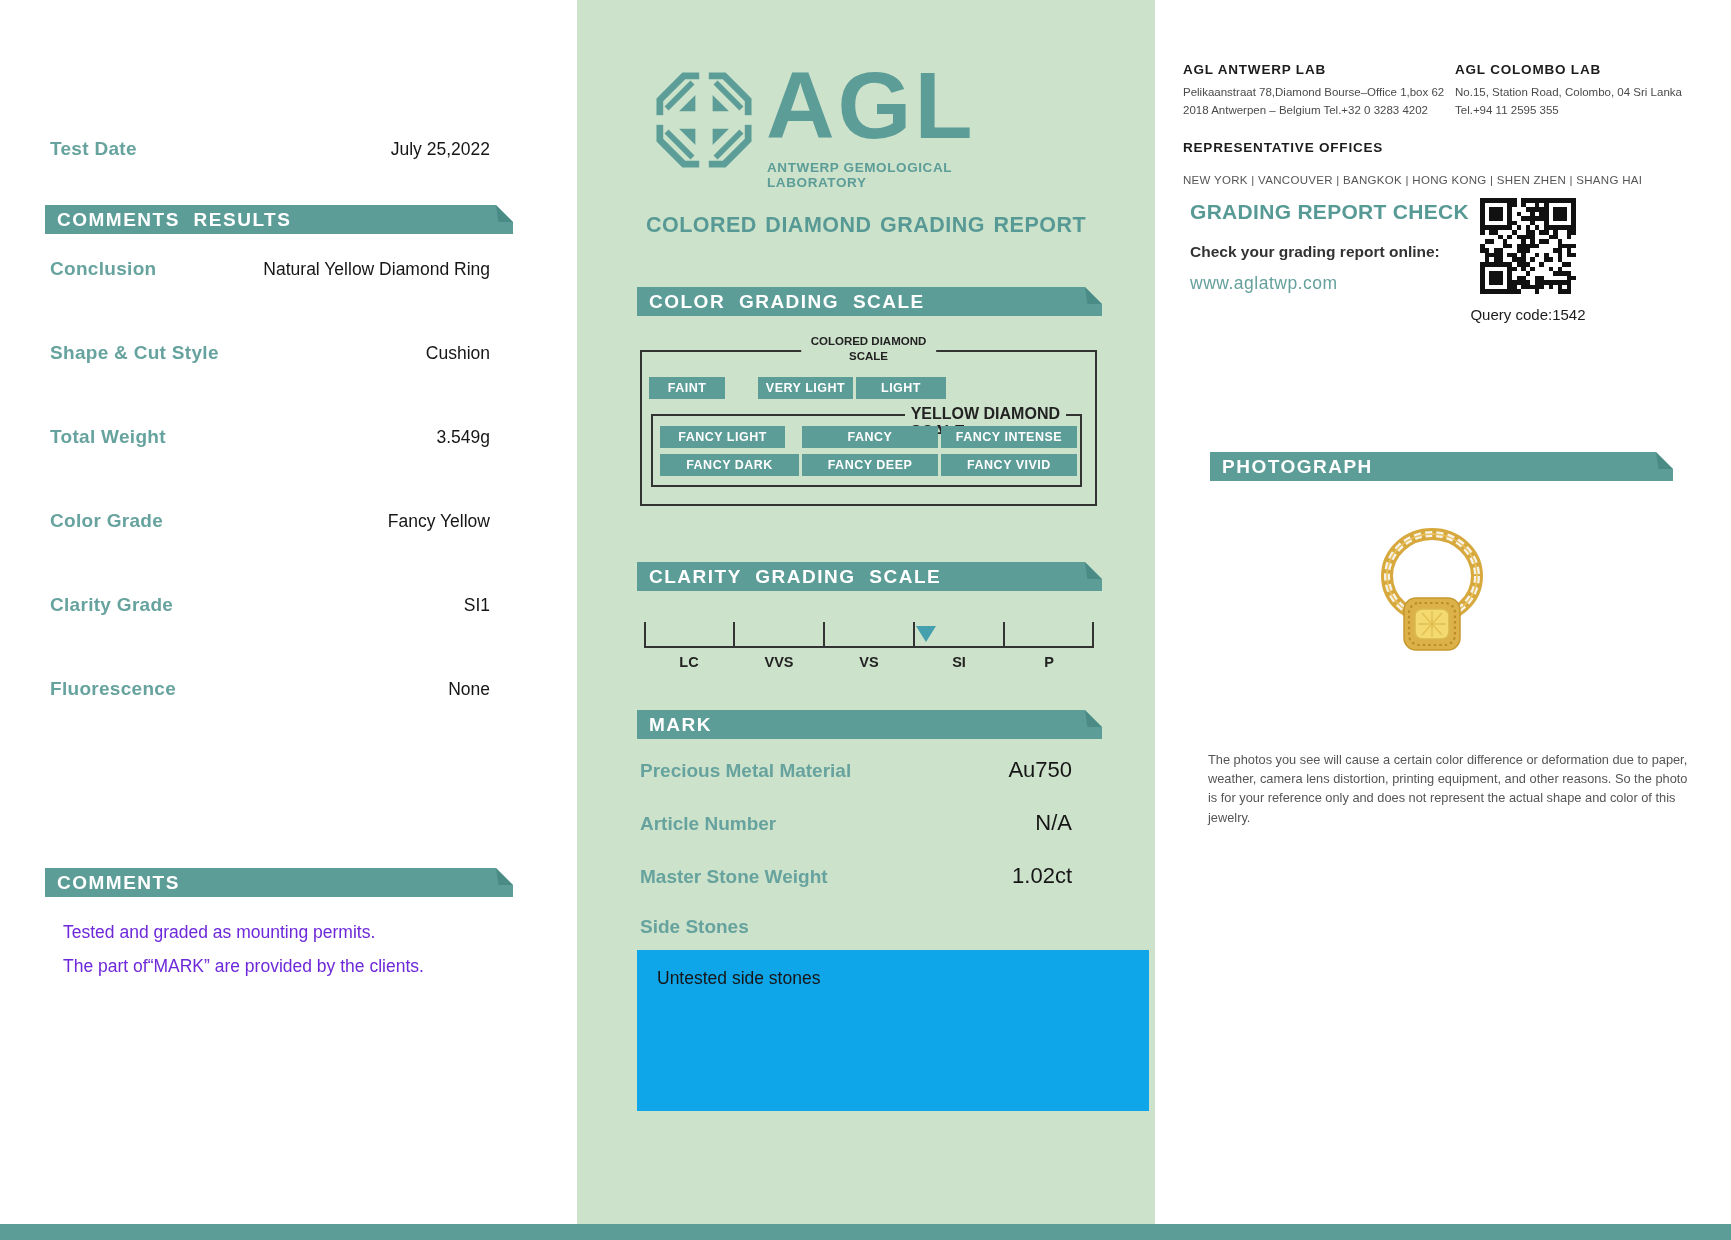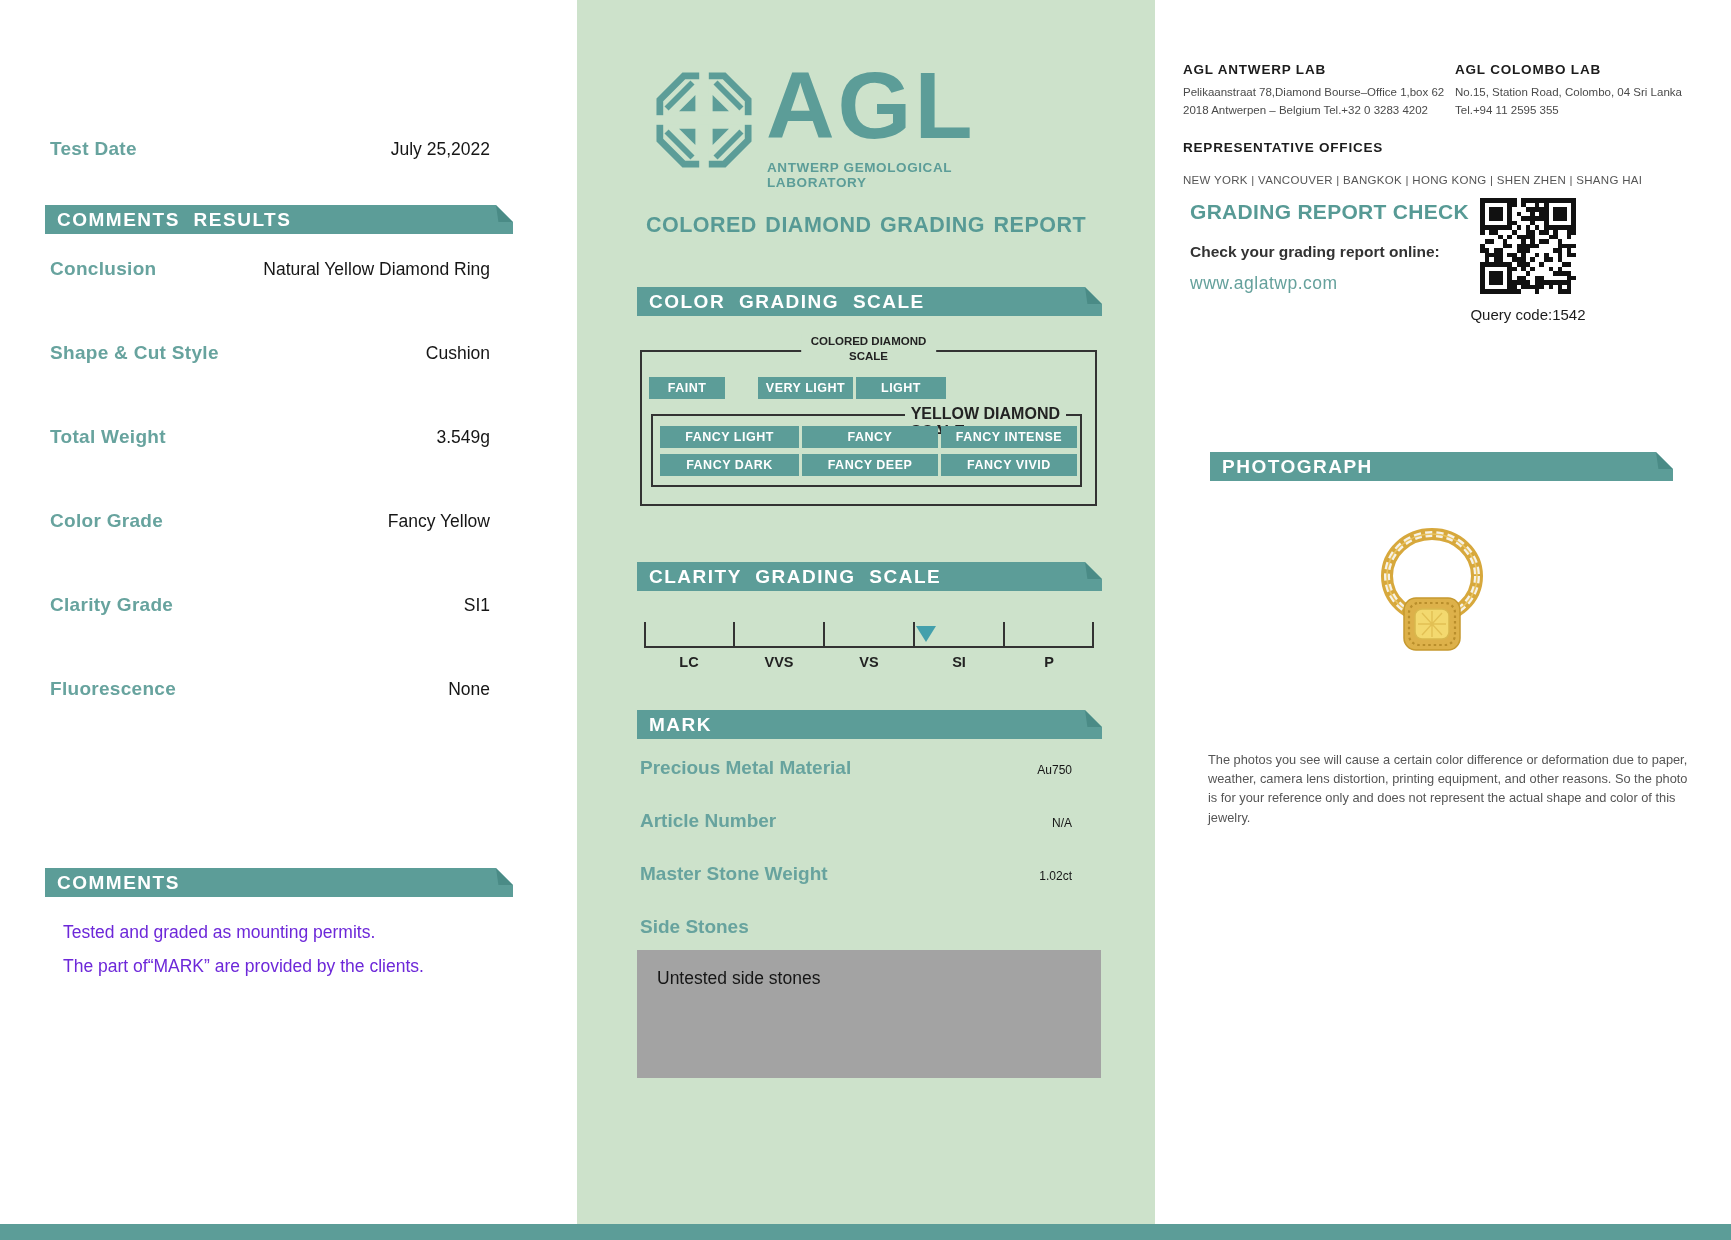--- a/index.html
+++ b/index.html
@@ -41,22 +41,22 @@
         letter-spacing:0.5px;text-align:center;line-height:22px;}
   .ruler{position:absolute;left:644px;top:606px;width:450px;height:70px;}
   .ruler .base{position:absolute;left:0;top:40px;width:450px;height:2px;background:#333;}
   .ruler .tick{position:absolute;top:16px;width:2px;height:26px;background:#333;}
   .ruler .seg-label{position:absolute;top:48px;width:90px;text-align:center;font-size:14.5px;font-weight:bold;color:#222;}
   .ruler .marker{position:absolute;top:20px;width:0;height:0;border-left:10px solid transparent;
                  border-right:10px solid transparent;border-top:16px solid var(--marker,#43A0AC);}
   .mark-row{position:absolute;left:637px;width:465px;display:flex;justify-content:space-between;
             align-items:baseline;box-sizing:border-box;padding-left:3px;padding-right:30px;}
   .mark-row .lbl{color:var(--label,#67A39E);font-size:19px;font-weight:bold;}
-  .mark-row .val{color:#161616;font-size:12px;}
-  .side-box{position:absolute;left:637px;top:950px;width:464px;height:128px;background:#a3a3a3;}
+  .mark-row .val{color:#161616;font-size:22px;}
+  .side-box{position:absolute;left:637px;top:950px;width:464px;height:161px;background:#0ea5e9;padding-left:48px;}
   .side-box .txt{position:absolute;left:20px;top:18px;font-size:17.5px;color:#161616;}
 
   
   .lab{position:absolute;top:62px;}
   .lab .name{font-size:13.5px;font-weight:bold;letter-spacing:0.8px;color:#1c1c1c;margin-bottom:7px;}
   .lab .line{font-size:11.5px;color:#4a4a4a;line-height:1.55;}
   .rep{position:absolute;left:1183px;top:140px;width:520px;}
   .rep .name{font-size:13.5px;font-weight:bold;letter-spacing:0.8px;color:#1c1c1c;margin-bottom:19px;}
   .rep .cities{font-size:11.5px;color:#555;letter-spacing:0.3px;}
   .check-title{position:absolute;left:1190px;top:200px;font-size:21px;font-weight:bold;color:#579A95;letter-spacing:0.3px;}
@@ -143,21 +143,21 @@
     </div>
     <div class="cbox" style="left:7px;top:25px;width:76px">FAINT</div>
     <div class="cbox" style="left:116px;top:25px;width:95px">VERY LIGHT</div>
     <div class="cbox" style="left:214px;top:25px;width:90px">LIGHT</div>
 
     <div class="scale-inner">
       <div class="scale-inner-label">
         <div>YELLOW DIAMOND</div>
         <div>SCALE</div>
       </div>
-      <div class="cbox" style="left:7px;top:10px;width:139px">FANCY LIGHT</div>
+      <div class="cbox" style="left:7px;top:10px;width:125px">FANCY LIGHT</div>
       <div class="cbox" style="left:149px;top:10px;width:136px">FANCY</div>
       <div class="cbox" style="left:288px;top:10px;width:136px">FANCY INTENSE</div>
       <div class="cbox" style="left:7px;top:38px;width:139px">FANCY DARK</div>
       <div class="cbox" style="left:149px;top:38px;width:136px">FANCY DEEP</div>
       <div class="cbox" style="left:288px;top:38px;width:136px">FANCY VIVID</div>
     </div>
   </div>
 
   <div class="banner mid-banner" style="top:562px">CLARITY GRADING SCALE</div>
 

